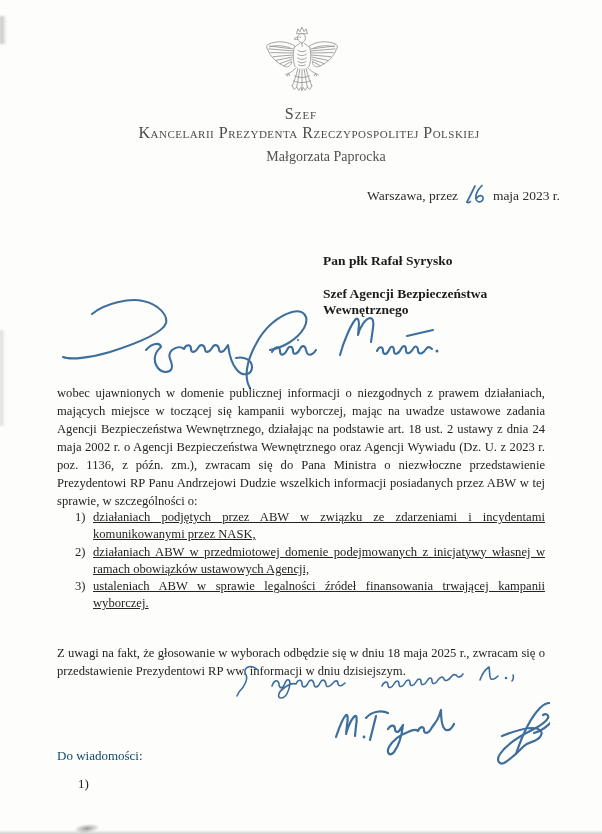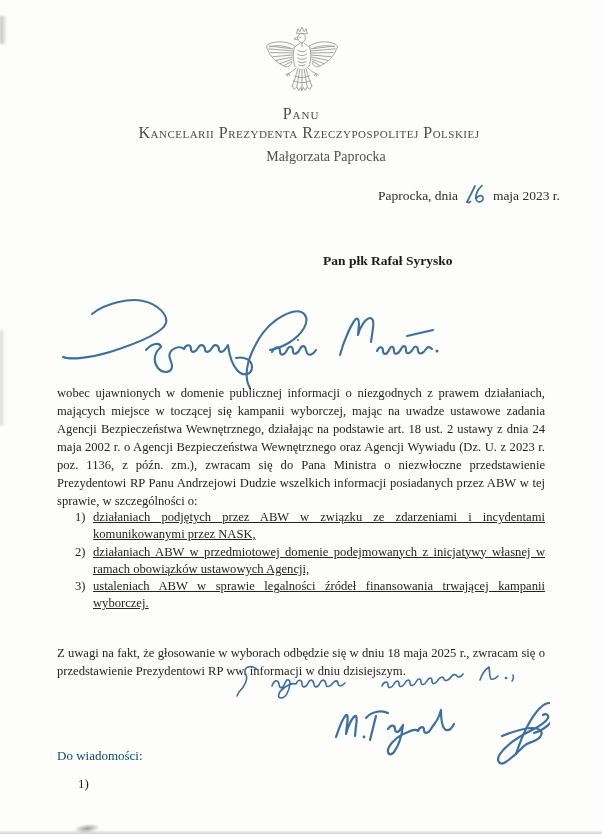--- a/index.html
+++ b/index.html
@@ -82,40 +82,41 @@
         <path d="M57,53 C60,56 63,58.5 66.5,60 M66.5,60 l3.5,1.5 M66.5,60 l1.5,3.2 M66.5,60 l-1.5,2.8"></path>
 
         <path d="M45,54 C43,62 41,69 38,75 M50,55 L50,78 M55,54 C57,62 59,69 62,75"></path>
         <path d="M47.5,54.5 C46,62 45,70 43.5,76.5 M52.5,54.5 C54,62 55,70 56.5,76.5"></path>
         <path d="M41,63 C47,65.5 53,65.5 59,63 M39.5,69 C47,71.8 53,71.8 60.5,69"></path>
         <path d="M38,75 L40.5,79.5 L43.5,76.5 L46,80.5 L48.5,77 L50,81 L51.5,77 L54,80.5 L56.5,76.5 L59.5,79.5 L62,75"></path>
       </g>
     </svg>
   </div>
 
-  <div class="lh-title">Panu</div>
+  <div class="lh-title">Szef</div>
   <div class="lh-office">Kancelarii Prezydenta Rzeczypospolitej Polskiej</div>
   <div class="lh-name">Małgorzata Paprocka</div>
 
   <div class="dateline">
-    <span>Paprocka, dnia</span>
+    <span>Warszawa, przez</span>
     <span class="hw-day">
       <svg viewBox="0 0 26 24" width="26" height="24" aria-label="16">
         <g class="ink" stroke-width="1.7">
           <path d="M4,19 C7,13 10,7 12,3"></path>
           <path d="M4,19 C5,19.8 6.5,19.5 7.5,18.5"></path>
           <path d="M19,2.5 C15,6.5 12.3,11.5 12.8,15.5 C13.2,19 17.3,20 19.4,17.5 C21.1,15.5 19.8,12.5 17.3,12.6 C15.8,12.7 14.6,13.6 14,14.8"></path>
         </g>
       </svg>
     </span>
     <span>maja 2023 r.</span>
   </div>
 
   <div class="addressee">
     <div class="addr-name">Pan płk Rafał Syrysko</div>
+    <div class="addr-title">Szef Agencji Bezpieczeństwa Wewnętrznego</div>
   </div>
 
   <svg class="greeting-svg" viewBox="0 0 385 95" aria-label="Szanowny Panie Ministrze.">
     <g class="ink" stroke-width="2.1">
       <path d="M34,16 C47,5 72,0 85,3 C100,6 110,17 108,25 C105,35 77,46 52,54 C32,60 12,62 5,59"></path>
       <path d="M88,52 C94,45 102,44 103,49 C97,54 94,62 100,70 C105,76 114,75 114,68 C114,62 108,58 114,52 C118,49 123,48 126,51 C128,46 133,46 133,51 C133,55 137,55 140,50 C142,46 146,46 147,51 C147,55 151,55 154,50 C156,46 160,46 161,51 C161,55 165,55 168,50 L170,47 C171,54 172,64 179,72 C185,79 194,77 194,69 C194,62 186,58 178,60"></path>
       <path d="M192,90 C186,80 188,64 198,46 C206,30 220,18 234,14 C246,11 252,19 246,30 C239,42 224,50 212,52"></path>
       <path d="M214,54 C217,48 222,48 222,53 C222,58 226,58 229,52 C231,47 235,48 235,53 C235,57 239,57 242,51 C244,47 247,47 248,52 L249,55 C251,58 255,57 258,52"></path>
       <circle cx="240" cy="42" r="1.1" fill="#3d6e9c" stroke="none"></circle>
       <path d="M282,57 C286,42 293,27 297,22 C299,19 301,21 301,26 L300,37 C302,29 307,21 312,20 C315,20 316,24 315,30 L313,44"></path>

